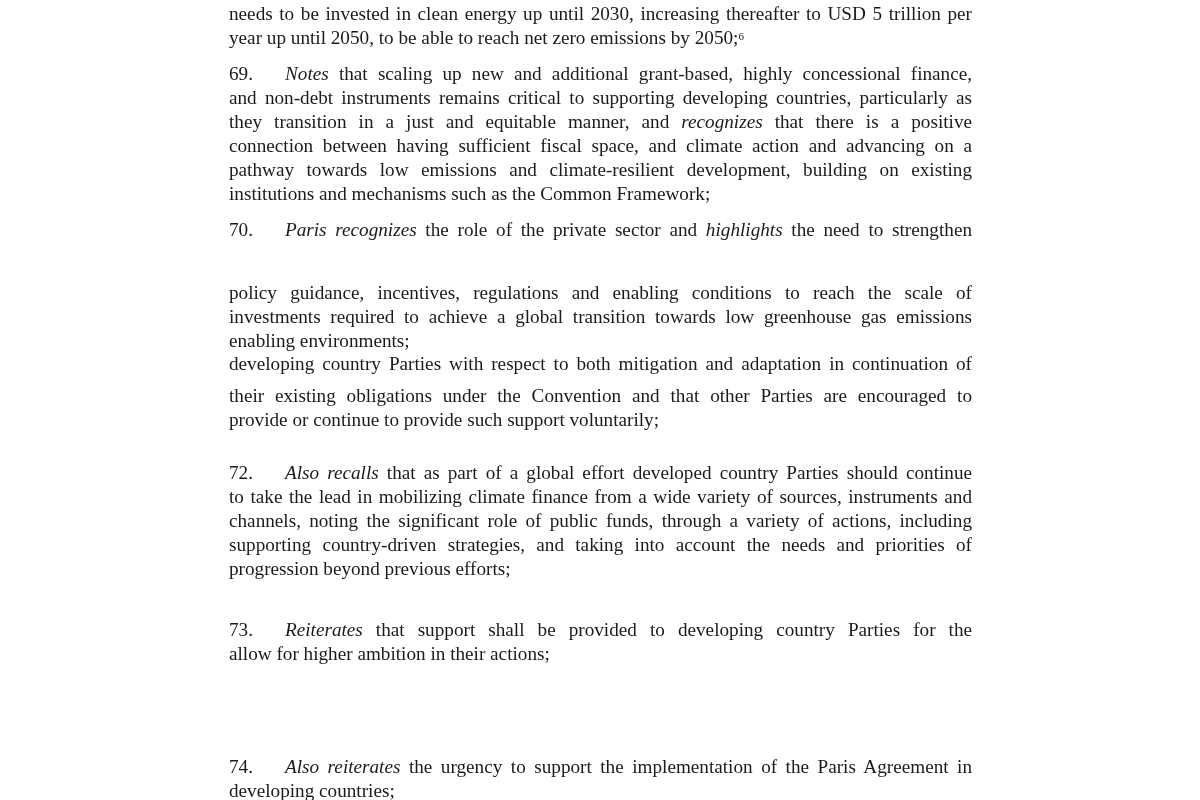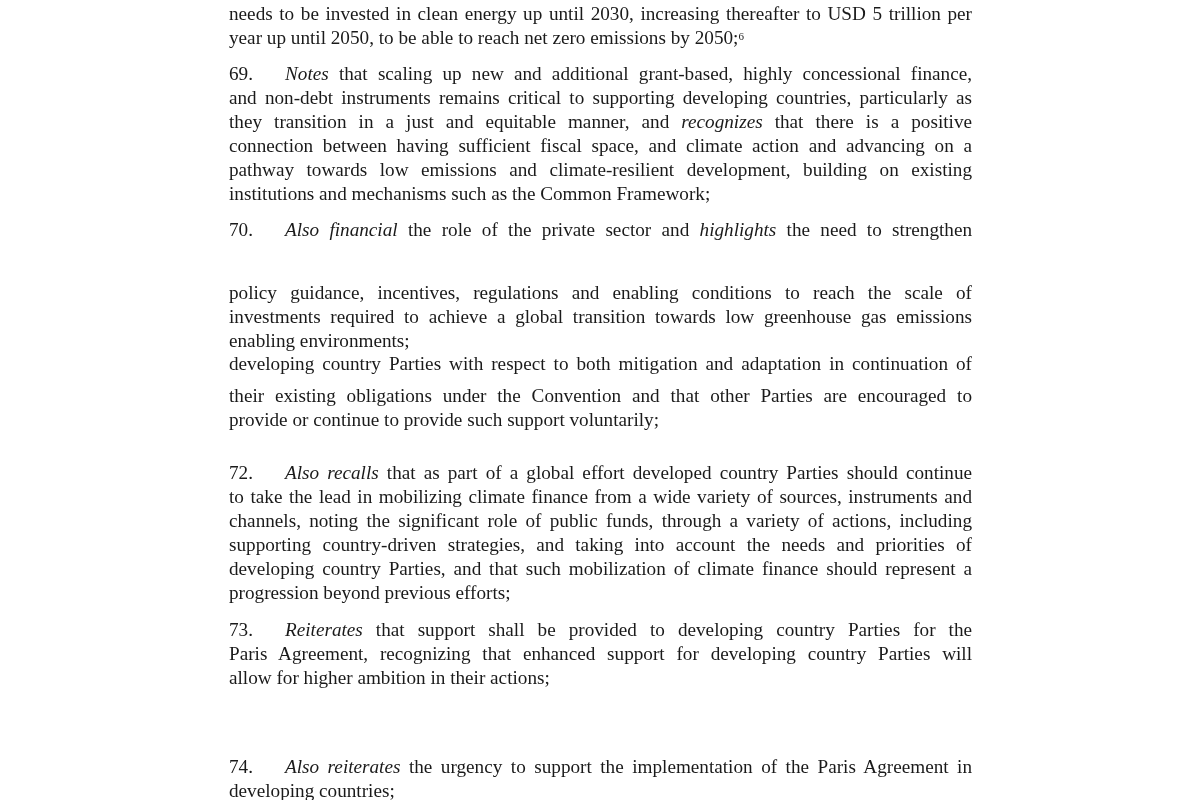--- a/index.html
+++ b/index.html
@@ -66,44 +66,42 @@
   <div class="para" id="p69">
     <span class="line" style="word-spacing: 0px;"><span class="num">69.</span><em>Notes</em><span> that scaling up new and additional grant-based, highly concessional finance,</span></span>
     <span class="line" style="word-spacing: 0px;">and non-debt instruments remains critical to supporting developing countries, particularly as</span>
     <span class="line" style="word-spacing: 0.00111607px;"><span>they transition in a just and equitable manner, and </span><em>recognizes</em><span> that there is a positive</span></span>
     <span class="line" style="word-spacing: 0px;">connection between having sufficient fiscal space, and climate action and advancing on a</span>
     <span class="line" style="word-spacing: 0px;">pathway towards low emissions and climate-resilient development, building on existing</span>
     <span class="line last">institutions and mechanisms such as the Common Framework;</span>
   </div>
 
   <div class="para" id="p70">
-    <span class="line" style="word-spacing: 0px;"><span class="num">70.</span><em>Also financial</em><span> the role of the private sector and </span><em>highlights</em><span> the need to strengthen</span></span>
+    <span class="line" style="word-spacing: 0px;"><span class="num">70.</span><em>Paris recognizes</em><span> the role of the private sector and </span><em>highlights</em><span> the need to strengthen</span></span>
     <span class="line" style="word-spacing: 0px; margin-top: 39px;">policy guidance, incentives, regulations and enabling conditions to reach the scale of</span>
     <span class="line" style="word-spacing: 0px;">investments required to achieve a global transition towards low greenhouse gas emissions</span>
     <span class="line last">enabling environments;</span>
   </div>
 
   <div class="para" id="p71">
     <span class="line" style="word-spacing: 0px;">developing country Parties with respect to both mitigation and adaptation in continuation of</span>
     <span class="line" style="word-spacing: 0px; margin-top: 8px;">their existing obligations under the Convention and that other Parties are encouraged to</span>
     <span class="line last">provide or continue to provide such support voluntarily;</span>
   </div>
 
   <div class="para" id="p72">
     <span class="line" style="word-spacing: 0px; letter-spacing: -0.000175562px;"><span class="num">72.</span><em>Also recalls</em><span> that as part of a global effort developed country Parties should continue</span></span>
     <span class="line" style="word-spacing: 0px;">to take the lead in mobilizing climate finance from a wide variety of sources, instruments and</span>
     <span class="line" style="word-spacing: 0px;">channels, noting the significant role of public funds, through a variety of actions, including</span>
     <span class="line" style="word-spacing: 0px;">supporting country-driven strategies, and taking into account the needs and priorities of</span>
-    <span class="line" style="word-spacing: 0px;">developing country Parties, and that such mobilization of climate finance should represent a</span>
     <span class="line last">progression beyond previous efforts;</span>
   </div>
 
   <div class="para" id="p73">
     <span class="line" style="word-spacing: 0px;"><span class="num">73.</span><em>Reiterates</em><span> that support shall be provided to developing country Parties for the</span></span>
-    <span class="line" style="word-spacing: 0px;">Paris Agreement, recognizing that enhanced support for developing country Parties will</span>
     <span class="line last">allow for higher ambition in their actions;</span>
   </div>
 
   <div class="para" id="p74">
     <span class="line" style="word-spacing: 0px; letter-spacing: -0.000181686px;"><span class="num">74.</span><em>Also reiterates</em><span> the urgency to support the implementation of the Paris Agreement in</span></span>
     <span class="line last">developing countries;</span>
   </div>
 
 </div>
 

